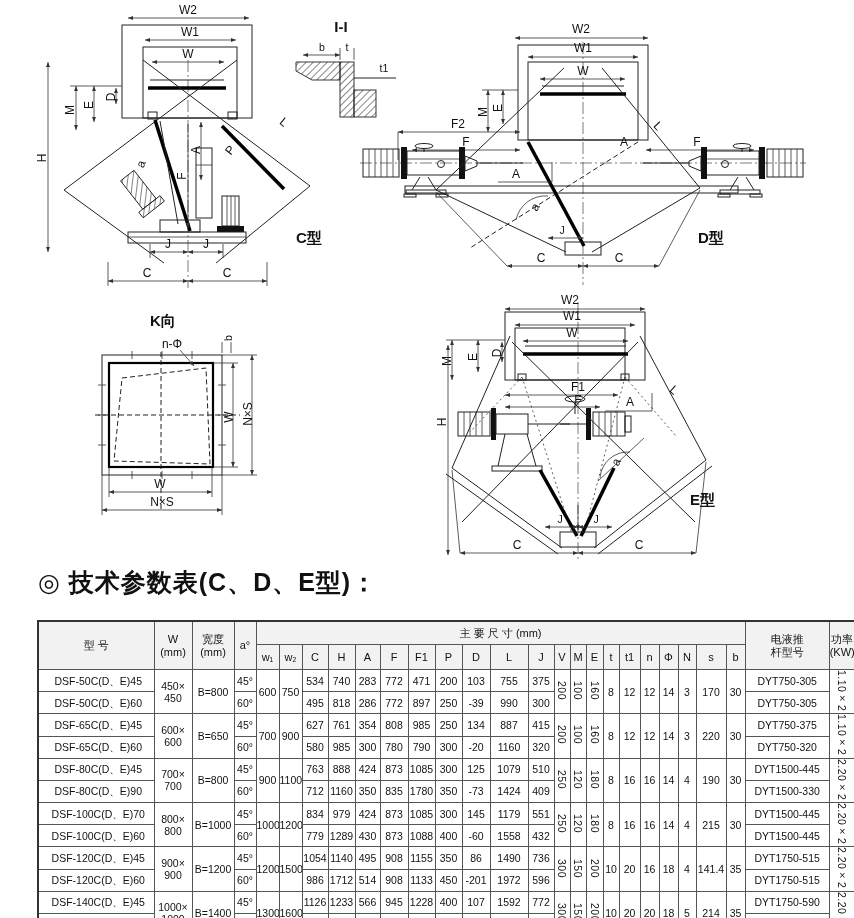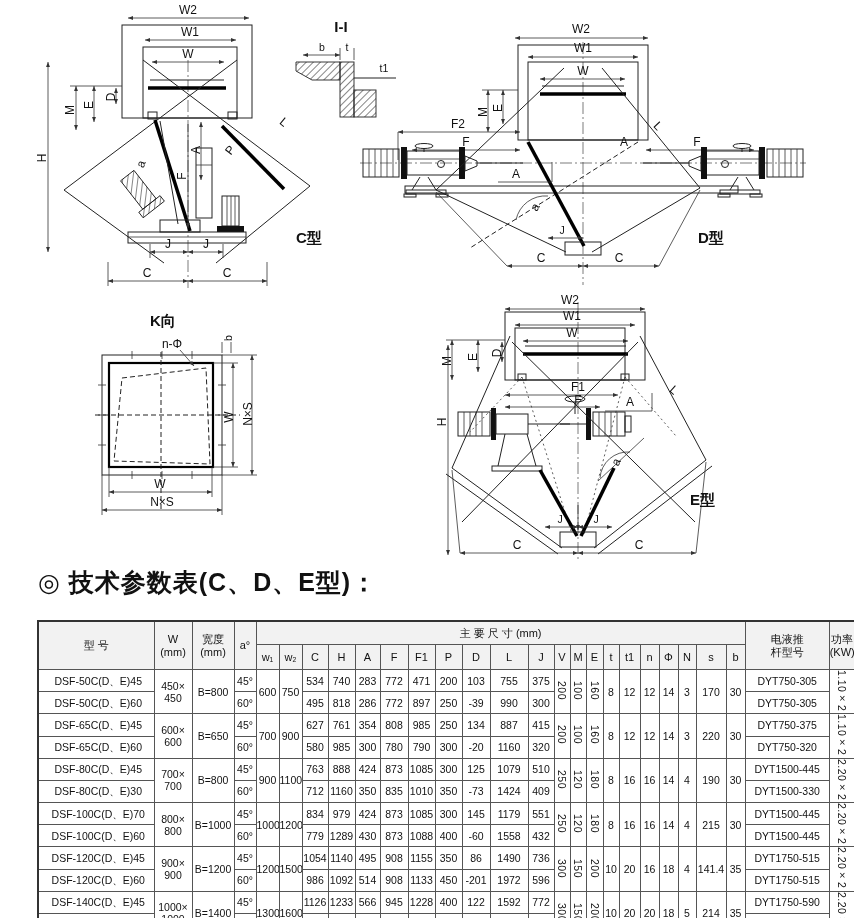--- a/index.html
+++ b/index.html
@@ -517,27 +517,27 @@
           <td rowspan="2">16</td>
           <td rowspan="2">16</td>
           <td rowspan="2">14</td>
           <td rowspan="2">4</td>
           <td rowspan="2">190</td>
           <td rowspan="2">30</td>
           <td class="rod-cell">DYT1500-445</td>
           <td rowspan="2"><span class="vt">2.20×2</span></td>
         </tr>
         <tr>
-          <td class="model-cell">DSF-80C(D、E)30</td>
+          <td class="model-cell">DSF-80C(D、E)90</td>
           <td>60°</td>
           <td>712</td>
           <td>1160</td>
           <td>350</td>
           <td>835</td>
-          <td>1010</td>
+          <td>1780</td>
           <td>350</td>
           <td>-73</td>
           <td>1424</td>
           <td>409</td>
           <td class="rod-cell">DYT1500-330</td>
         </tr>
         <tr>
           <td class="model-cell">DSF-100C(D、E)70</td>
           <td rowspan="2">800×<br>800</td>
           <td rowspan="2">B=1000</td>
@@ -606,21 +606,21 @@
           <td rowspan="2">4</td>
           <td rowspan="2">141.4</td>
           <td rowspan="2">35</td>
           <td class="rod-cell">DYT1750-515</td>
           <td rowspan="2"><span class="vt">2.20×2</span></td>
         </tr>
         <tr>
           <td class="model-cell">DSF-120C(D、E)60</td>
           <td>60°</td>
           <td>986</td>
-          <td>1092</td>
+          <td>1712</td>
           <td>514</td>
           <td>908</td>
           <td>1133</td>
           <td>450</td>
           <td>-201</td>
           <td>1972</td>
           <td>596</td>
           <td class="rod-cell">DYT1750-515</td>
         </tr>
         <tr>
@@ -629,21 +629,21 @@
           <td rowspan="2">B=1400</td>
           <td>45°</td>
           <td rowspan="2">1300</td>
           <td rowspan="2">1600</td>
           <td>1126</td>
           <td>1233</td>
           <td>566</td>
           <td>945</td>
           <td>1228</td>
           <td>400</td>
-          <td>122</td>
+          <td>107</td>
           <td>1592</td>
           <td>772</td>
           <td rowspan="2"><span class="vt">300</span></td>
           <td rowspan="2"><span class="vt">150</span></td>
           <td rowspan="2"><span class="vt">200</span></td>
           <td rowspan="2">10</td>
           <td rowspan="2">20</td>
           <td rowspan="2">20</td>
           <td rowspan="2">18</td>
           <td rowspan="2">5</td>

